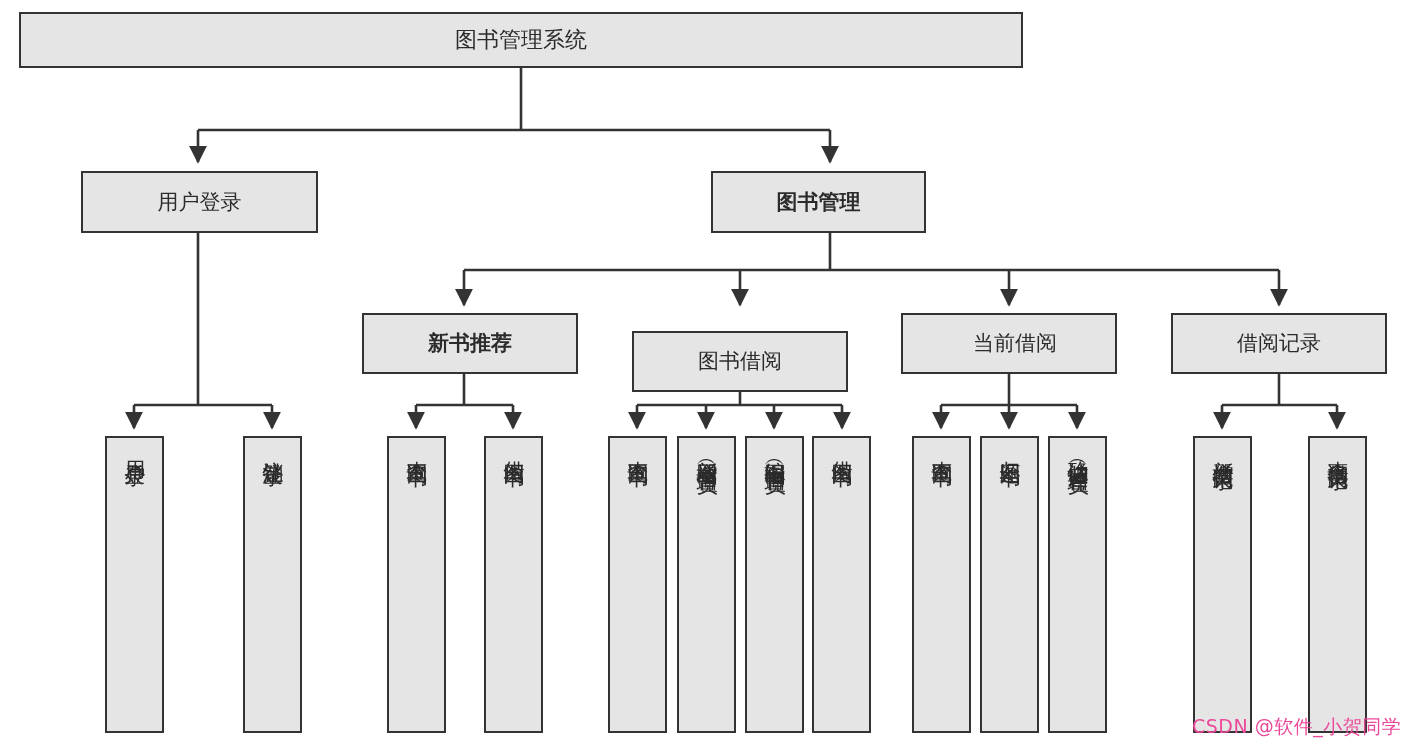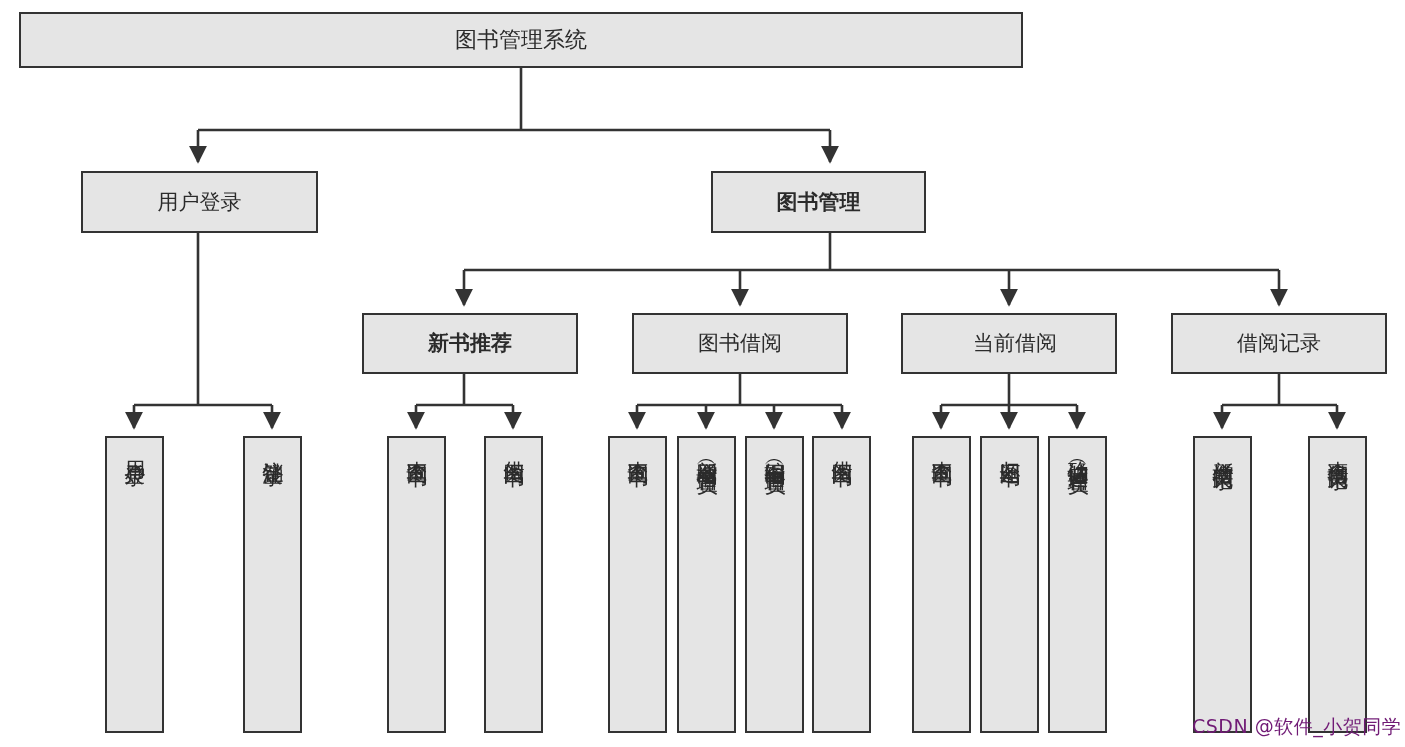--- a/index.html
+++ b/index.html
@@ -58,21 +58,21 @@
     writing-mode: vertical-rl;
     text-orientation: upright;
     font-size: 21px;
     letter-spacing: 2px;
     line-height: 1;
     white-space: pre;
   }
   .watermark {
     position: absolute;
     font-size: 19px;
-    color: #701a75;
+    color: #ec4899;
     white-space: nowrap;
     letter-spacing: 0.5px;
   }
 </style>
 </head>
 <body>
 
 <div id="canvas">
 
   <svg id="edges" viewBox="0 0 1405 747" xmlns="http://www.w3.org/2000/svg">
@@ -132,21 +132,21 @@
   <div class="node horiz" style="left:81px; top:171px; width:237px; height:62px;">
     <span class="lbl">用户登录</span>
   </div>
   <div class="node horiz" style="left:711px; top:171px; width:215px; height:62px;font-weight:bold;">
     <span class="lbl">图书管理</span>
   </div>
 
   <div class="node horiz" style="left:362px; top:313px; width:216px; height:61px;font-weight:bold;">
     <span class="lbl">新书推荐</span>
   </div>
-  <div class="node horiz" style="left:632px; top:313px; width:216px; height:61px;">
+  <div class="node horiz" style="left:632px; top:331px; width:216px; height:61px;">
     <span class="lbl">图书借阅</span>
   </div>
   <div class="node horiz" style="left:901px; top:313px; width:216px; height:61px;padding-left:12px;">
     <span class="lbl">当前借阅</span>
   </div>
   <div class="node horiz" style="left:1171px; top:313px; width:216px; height:61px;">
     <span class="lbl">借阅记录</span>
   </div>
 
   <div class="node vert" style="left:105px; top:436px; width:59px; height:297px;">

